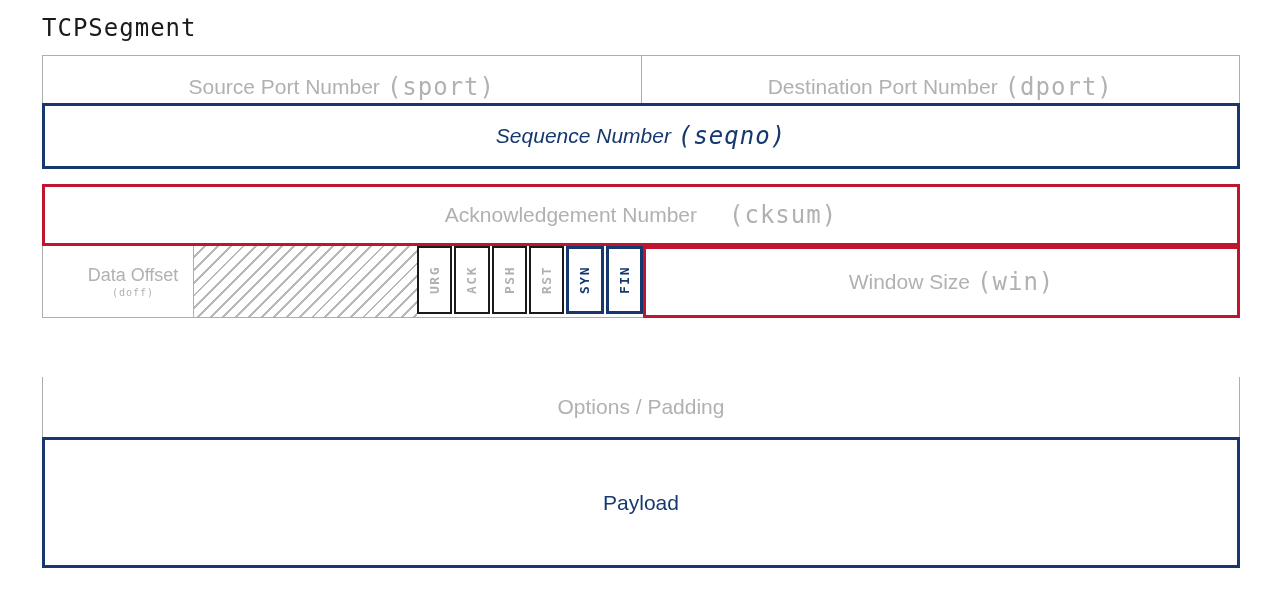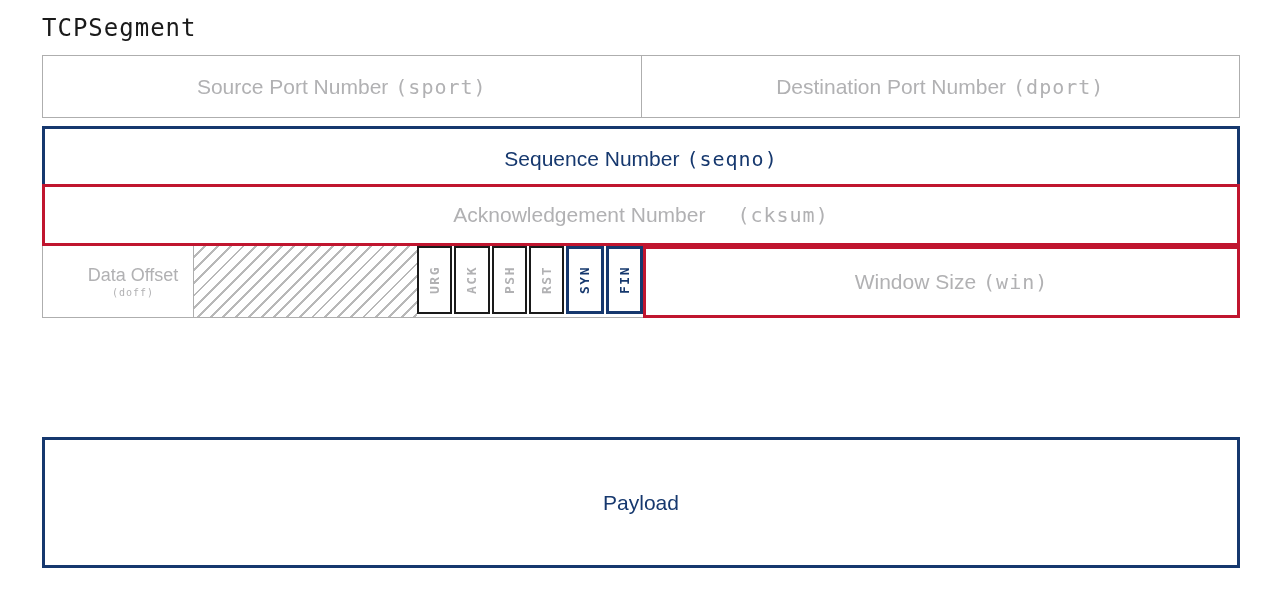--- a/index.html
+++ b/index.html
@@ -14,32 +14,32 @@
     font-size:24px;letter-spacing:1px;color:#1a1a1a;
   }
   .table{position:absolute;left:42px;top:55px;width:1198px;height:360px;}
   .row{
     position:absolute;left:0;width:1198px;box-sizing:border-box;
     display:flex;align-items:center;justify-content:center;
     font-size:21px;color:#b1b1b3;background:#ffffff;
   }
   .mono{
     font-family:"DejaVu Sans Mono",monospace;
-    font-size:20px;letter-spacing:1px;margin-left:7px;
+    font-size:24px;letter-spacing:1px;margin-left:7px;
   }
   .cell-half{
     flex:1;height:100%;display:flex;align-items:center;justify-content:center;
     box-sizing:border-box;
   }
   .divider{border-right:1px solid #aeaeae;}
   .gray-row{border:1px solid #aeaeae;}
   .navy-row{border:3px solid #16386e;color:#16386e;}
   .red-row{border:3px solid #c0152f;}
   .r-ports{top:0;height:63px;}
-  .r-seqno{top:71px;height:66px;}
+  .r-seqno{top:48px;height:66px;font-style:italic;}
   .r-ackno{top:129px;height:62px;gap:25px;}
   .r-flags{top:191px;height:72px;padding:0;align-items:stretch;justify-content:flex-start;}
   .r-cksum{top:263px;height:59px;border-left:1px solid #aeaeae;border-right:1px solid #aeaeae;border-bottom:1px solid #aeaeae;}
   .r-options{top:322px;height:60px;border-left:1px solid #aeaeae;border-right:1px solid #aeaeae;}
   .r-payload{top:382px;height:131px;}
   
   .cell-doff{
     width:151px;box-sizing:border-box;height:100%;
     border-left:1px solid #aeaeae;border-bottom:1px solid #aeaeae;
     display:flex;flex-direction:column;align-items:center;justify-content:center;
@@ -130,18 +130,21 @@
           <span>FIN</span>
         </div>
     </div>
     <div class="cell-win">
       <span>Window Size</span>
       <span class="mono">(win)</span>
     </div>
   </div>
 
 
+  <div class="row r-options">
+    <span>Options / Padding</span>
+  </div>
 
   <div class="row navy-row r-payload">
     <span>Payload</span>
   </div>
 
 </div>
 
 </body></html>

